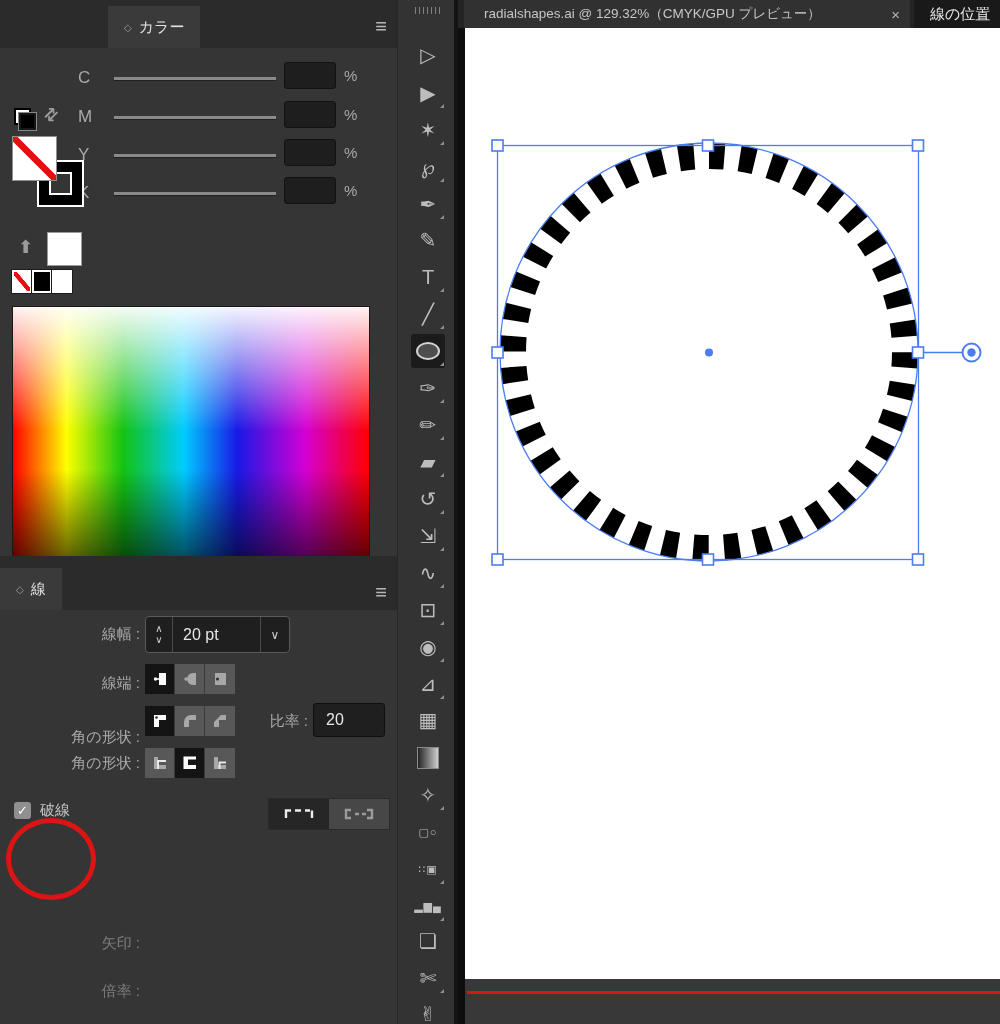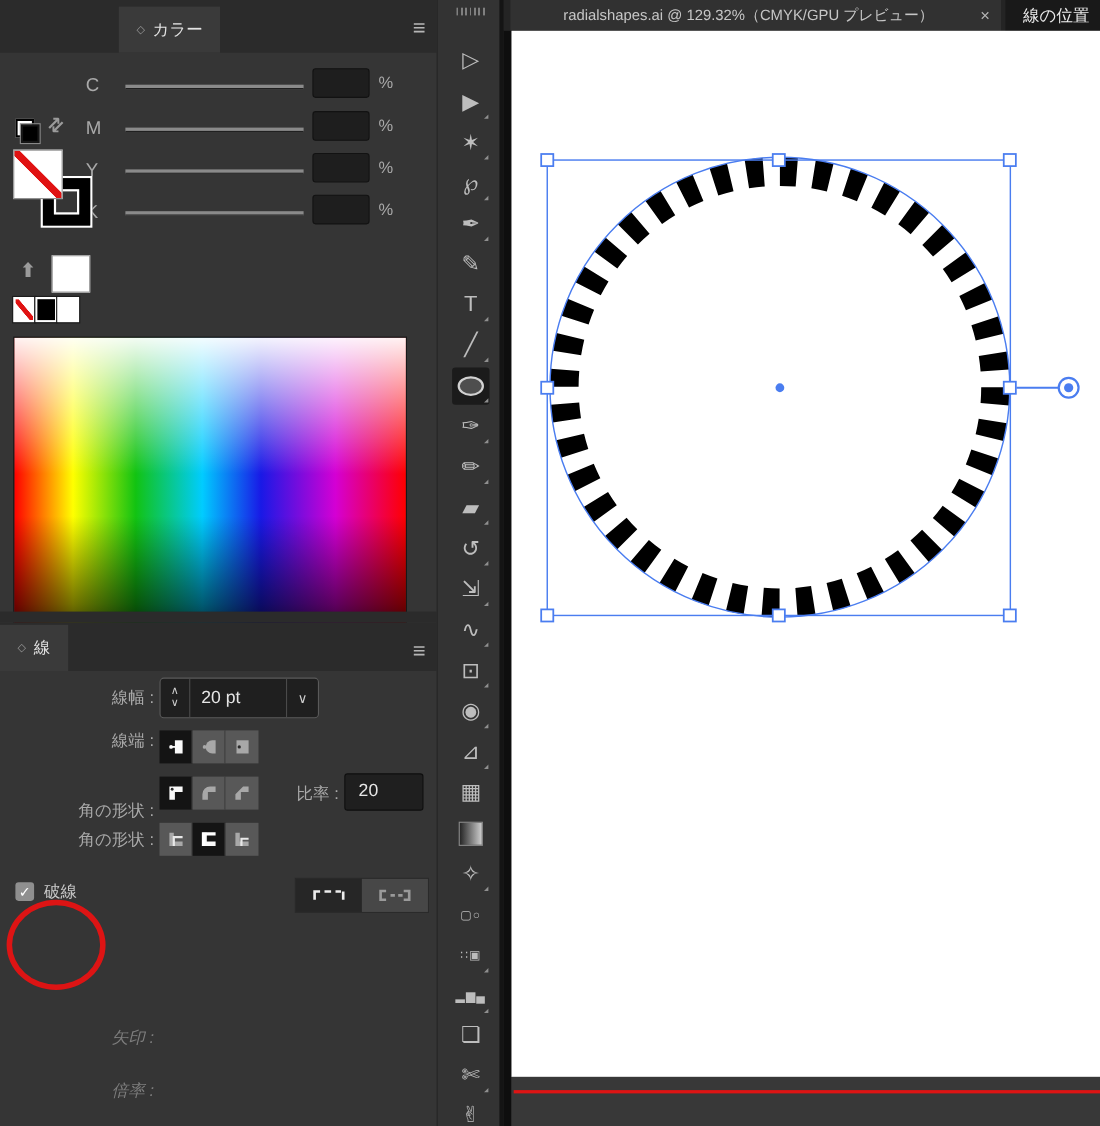--- a/index.html
+++ b/index.html
@@ -79,21 +79,21 @@
   .checkbox{position:absolute;left:14px;top:802px;width:17px;height:17px;background:#8f8f8f;
             border-radius:3px;display:flex;align-items:center;justify-content:center;
             font-size:13px;color:#fff;font-weight:bold;}
   .dashed-label{position:absolute;left:40px;top:801px;font-size:15px;color:#c9c9c9;}
   .dash-opts{position:absolute;left:268px;top:798px;display:flex;border:1px solid #2a2a2a;}
   .dbtn{width:60px;height:30px;display:flex;align-items:center;justify-content:center;background:#474747;}
   .dbtn.on{background:#262626;}
   .dbtn svg path{stroke:#9a9a9a;stroke-width:2.4;fill:none;}
   .dbtn.on svg path{stroke:#ececec;}
 
-  .dim{color:#7d7d7d !important;font-style:italic;}
+  .dim{color:#7d7d7d !important;}
 
   .annotation-circle{position:absolute;left:6px;top:818px;width:90px;height:82px;border:5px solid var(--annotation_red);
                      border-radius:50%;z-index:60;pointer-events:none;}
 
   
   #toolbar{position:absolute;left:397px;top:0;width:61px;height:1024px;background:#333;
            border-left:1px solid #262626;border-right:4px solid #141414;}
   .grip{position:absolute;left:17px;top:7px;width:26px;height:7px;
         background:repeating-linear-gradient(90deg,#808080 0 1.5px,rgba(0,0,0,0) 1.5px 4px);}
   .tool{position:absolute;left:13px;width:34px;height:34px;display:flex;align-items:center;justify-content:center;}
@@ -102,21 +102,21 @@
   .tool.fly:after{content:"";position:absolute;right:1px;bottom:2px;border-left:4px solid transparent;
                   border-bottom:4px solid #8f8f8f;}
   .tool.sel{background:#1b1b1b;border-radius:3px;}
   .oval{width:24px;height:18px;border:2px solid #d2d2d2;border-radius:50%;background:#4e4e4e;}
   .gradsw{width:22px;height:22px;background:linear-gradient(to right,#252525,#cfcfcf);border:1px solid #8a8a8a;}
 
   
   #doc-tabbar{position:absolute;left:458px;top:0;width:542px;height:28px;background:#242424;}
   #doc-tab-active{position:absolute;left:6px;top:0;width:446px;height:28px;background:#313131;
                   display:flex;align-items:center;font-size:13.5px;color:#c6c6c6;padding:0 10px 0 20px;}
-  #doc-tab-active .ttl{flex:1;white-space:nowrap;overflow:hidden;margin-left:28px;}
+  #doc-tab-active .ttl{flex:1;white-space:nowrap;overflow:hidden;}
   #doc-tab-close{font-size:15px;color:#b5b5b5;margin-left:8px;}
   #doc-tab-inactive{position:absolute;left:456px;top:0;width:86px;height:28px;background:#191919;
                     display:flex;align-items:center;font-size:15px;color:#ededed;padding-left:16px;
                     white-space:nowrap;overflow:hidden;}
   #canvas{position:absolute;left:465px;top:28px;width:535px;height:951px;background:#fff;}
   #canvas-edge{position:absolute;left:458px;top:28px;width:7px;height:996px;background:#0e0e0e;}
   #canvas-bottom{position:absolute;left:465px;top:979px;width:535px;height:45px;background:#383838;}
   .redline{position:absolute;left:2px;top:12px;right:0;height:3px;background:var(--annotation_red);}
 
   .sel-svg .art-outline{fill:none;stroke:var(--accent);stroke-width:1.3;}
@@ -203,21 +203,21 @@
         <div class="stepper">
           <span>∧</span>
           <span>∨</span>
         </div>
         <div class="wval">20 pt</div>
         <div class="wdd">
           <span>∨</span>
         </div>
       </div>
 
-      <div class="srow-label" style="top:54px;">線端 :</div>
+      <div class="srow-label" style="top:64px;">線端 :</div>
       <div class="btngroup" style="left:145px;top:54px;">
         <div class="sbtn on">
           <svg width="16" height="16">
               <circle class="ico" cx="3.5" cy="8" r="1.7"></circle>
               <rect class="ico" x="3.5" y="7.2" width="4" height="1.6"></rect>
               <rect class="ico" x="7" y="2" width="7" height="12"></rect>
             </svg>
         </div>
         <div class="sbtn">
           <svg width="16" height="16">

